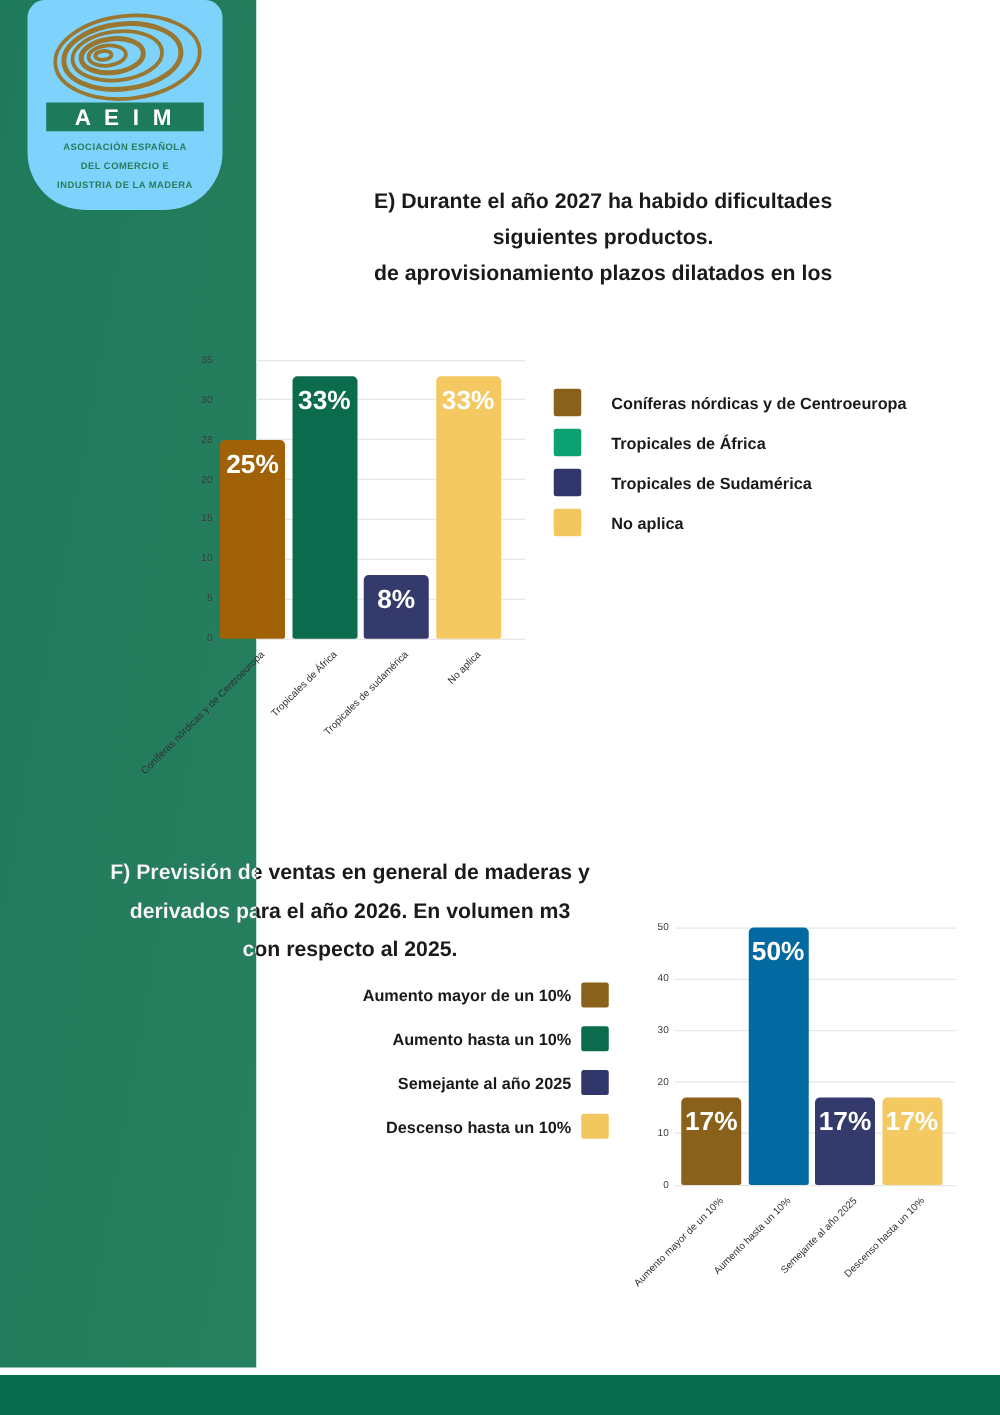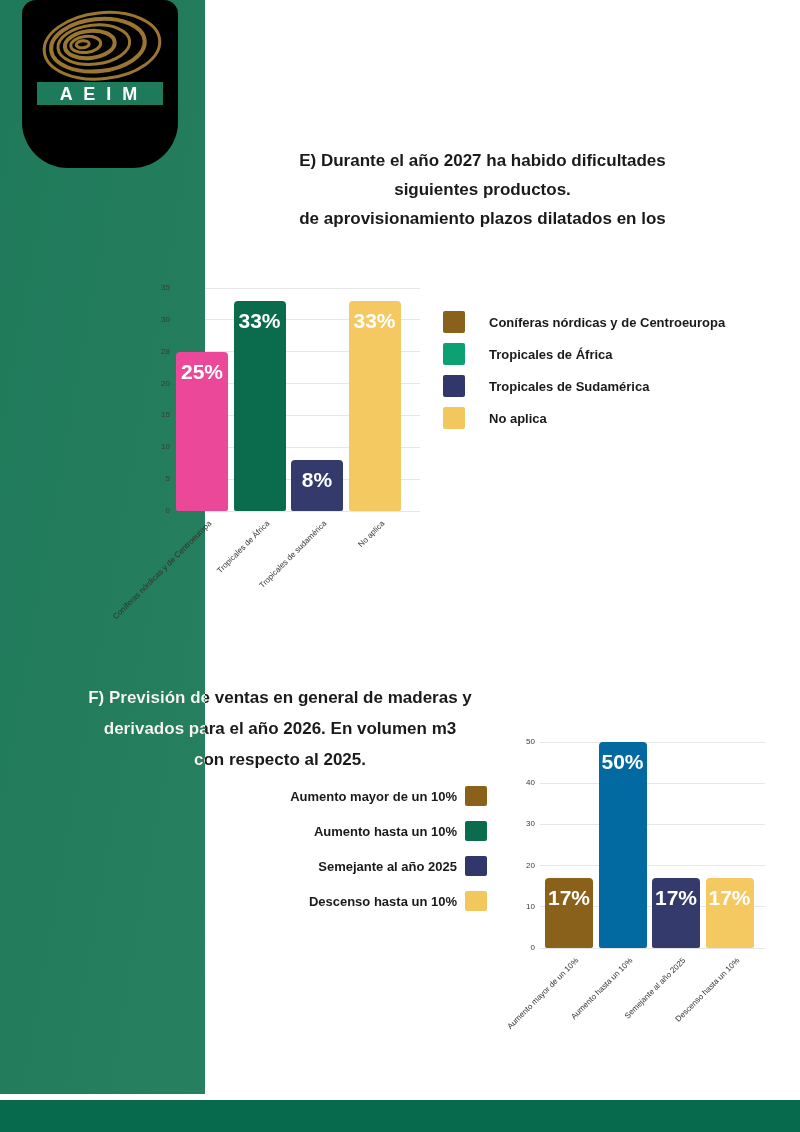--- a/index.html
+++ b/index.html
@@ -12,21 +12,21 @@
     position:absolute; left:0; top:0; width:205px; height:1094px;
     background:linear-gradient(100deg,#1f7a5b,#27805f);
   }
   .footer-bar {
     position:absolute; left:0; top:1100px; width:800px; height:32px;
     background:#076a4d;
   }
   
   .logo-card {
     position:absolute; left:22px; top:0; width:156px; height:168px;
-    background:#000000; border-radius:14px 14px 46px 46px;
+    background:#7dd3fc; border-radius:14px 14px 46px 46px;
   }
   .logo-rings { position:absolute; left:0; top:4px; width:156px; height:80px; }
   .logo-band {
     position:absolute; left:15px; top:82px; width:126px; height:23px;
     background:#1d7a5a; color:#fff; text-align:center; line-height:24px;
     font-size:18px; font-weight:700; letter-spacing:3px;
   }
   .logo-org {
     position:absolute; left:0; top:110px; width:156px; text-align:center;
     color:#2a7c5b; font-size:7.5px; font-weight:700; line-height:15px; letter-spacing:.4px;
@@ -76,20 +76,25 @@
       <g fill="none" stroke="#9a7730" transform="rotate(-6 78 42)">
         <ellipse cx="80" cy="42" rx="58" ry="33" stroke-width="3"></ellipse>
         <ellipse cx="76" cy="41" rx="47" ry="26" stroke-width="4"></ellipse>
         <ellipse cx="72" cy="40" rx="36" ry="19.5" stroke-width="3"></ellipse>
         <ellipse cx="68" cy="39.5" rx="25" ry="13.5" stroke-width="4"></ellipse>
         <ellipse cx="64" cy="39" rx="15" ry="8" stroke-width="3"></ellipse>
         <ellipse cx="61" cy="38.5" rx="6.5" ry="3.5" stroke-width="3"></ellipse>
       </g>
     </svg>
     <div class="logo-band">A E I M</div>
+    <div class="logo-org">
+      <div>ASOCIACIÓN ESPAÑOLA</div>
+      <div>DEL COMERCIO E</div>
+      <div>INDUSTRIA DE LA MADERA</div>
+    </div>
   </div>
 
   <div class="title-e">
     <div>E) Durante el año 2027 ha habido dificultades</div>
     <div>siguientes productos.</div>
     <div>de aprovisionamiento plazos dilatados en los</div>
   </div>
 
   <div class="chart-plot" id="plot0" style="left:175px; top:288px; width:245px; height:223px;">
       <div class="gl" style="top: 222.5px; left: 30px; width: 215px;"></div>
@@ -101,21 +106,21 @@
       <div class="gl" style="top: 126.929px; left: 30px; width: 215px;"></div>
       <div class="yt" style="top: 122.429px;">15</div>
       <div class="gl" style="top: 95.0714px; left: 30px; width: 215px;"></div>
       <div class="yt" style="top: 90.5714px;">20</div>
       <div class="gl" style="top: 63.2143px; left: 30px; width: 215px;"></div>
       <div class="yt" style="top: 58.7143px;">28</div>
       <div class="gl" style="top: 31.3571px; left: 30px; width: 215px;"></div>
       <div class="yt" style="top: 26.8571px;">30</div>
       <div class="gl" style="top: -0.5px; left: 30px; width: 215px;"></div>
       <div class="yt" style="top: -5px;">35</div>
-      <div class="bar" style="left: 1px; width: 52px; height: 159.286px; background: #ec4899;">
+      <div class="bar" style="left: 1px; width: 52px; height: 159.286px; background: #a16207;">
         <span>25%</span>
       </div>
       <div class="xl" style="left: 32px; top: 231px;">Coníferas nórdicas y de Centroeuropa</div>
       <div class="bar" style="left: 58.5px; width: 52px; height: 210.257px; background: rgb(10, 107, 77);">
         <span>33%</span>
       </div>
       <div class="xl" style="left: 89.5px; top: 231px;">Tropicales de África</div>
       <div class="bar" style="left: 116px; width: 52px; height: 50.9714px; background: rgb(52, 58, 108);">
         <span>8%</span>
       </div>

